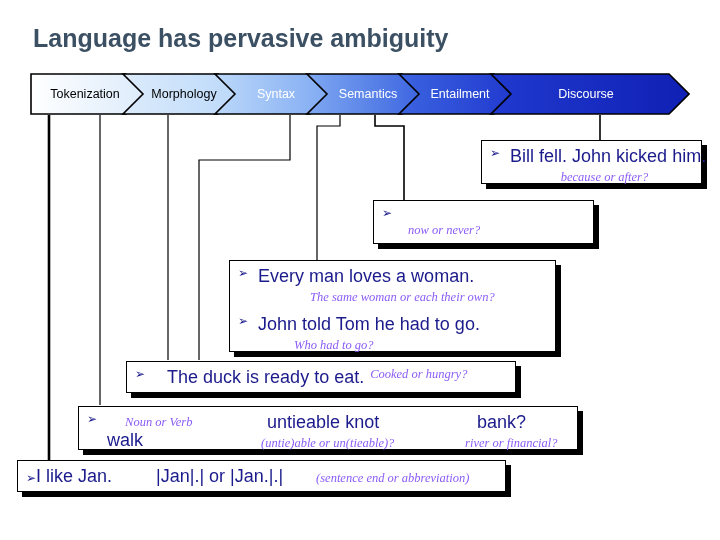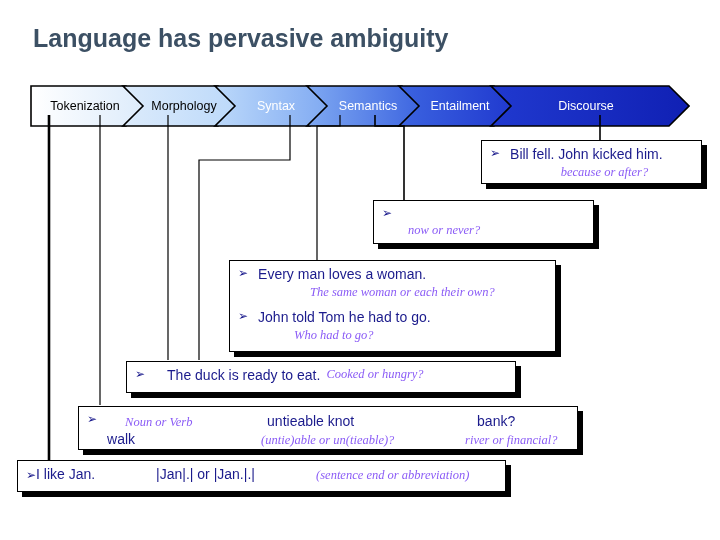--- a/index.html
+++ b/index.html
@@ -10,21 +10,21 @@
   #slide{position:absolute;left:0;top:0;width:720px;height:540px;}
 
   
   #title{
     position:absolute;left:33px;top:24px;
     font-size:25px;font-weight:bold;color:#3c5064;
     letter-spacing:0px;white-space:nowrap;
   }
 
   
-  #pipeline{position:absolute;left:30px;top:73px;width:660px;height:42px;margin-top:12px;}
+  #pipeline{position:absolute;left:30px;top:73px;width:660px;height:42px;}
   #pipeline svg{display:block;}
   .chev-label{
     font-size:12.5px;font-family:"Liberation Sans", sans-serif;
     dominant-baseline:middle;text-anchor:middle;
   }
 
   
   #lines{position:absolute;left:0;top:0;width:720px;height:540px;}
 
   
@@ -34,21 +34,21 @@
     box-sizing:border-box;
     color:#1a1a7a;
   }
   .bullet{
     color:#141489;font-family:"DejaVu Sans", sans-serif;
     font-size:12px;display:inline-block;
   }
   .ln{white-space:nowrap;}
   .main-t{
     font-family:"Liberation Sans", sans-serif;
-    font-size:14px;color:#1b1b8c;
+    font-size:18px;color:#1b1b8c;
   }
   .it-t{
     font-family:"Liberation Serif", serif;
     font-style:italic;font-size:12.5px;color:#8b5cf6;
   }
 
   
   #box-discourse{left:481px;top:140px;width:221px;height:44px;}
   #box-entailment{left:373px;top:200px;width:221px;height:44px;}
   #box-semantics{left:229px;top:260px;width:327px;height:92px;}

